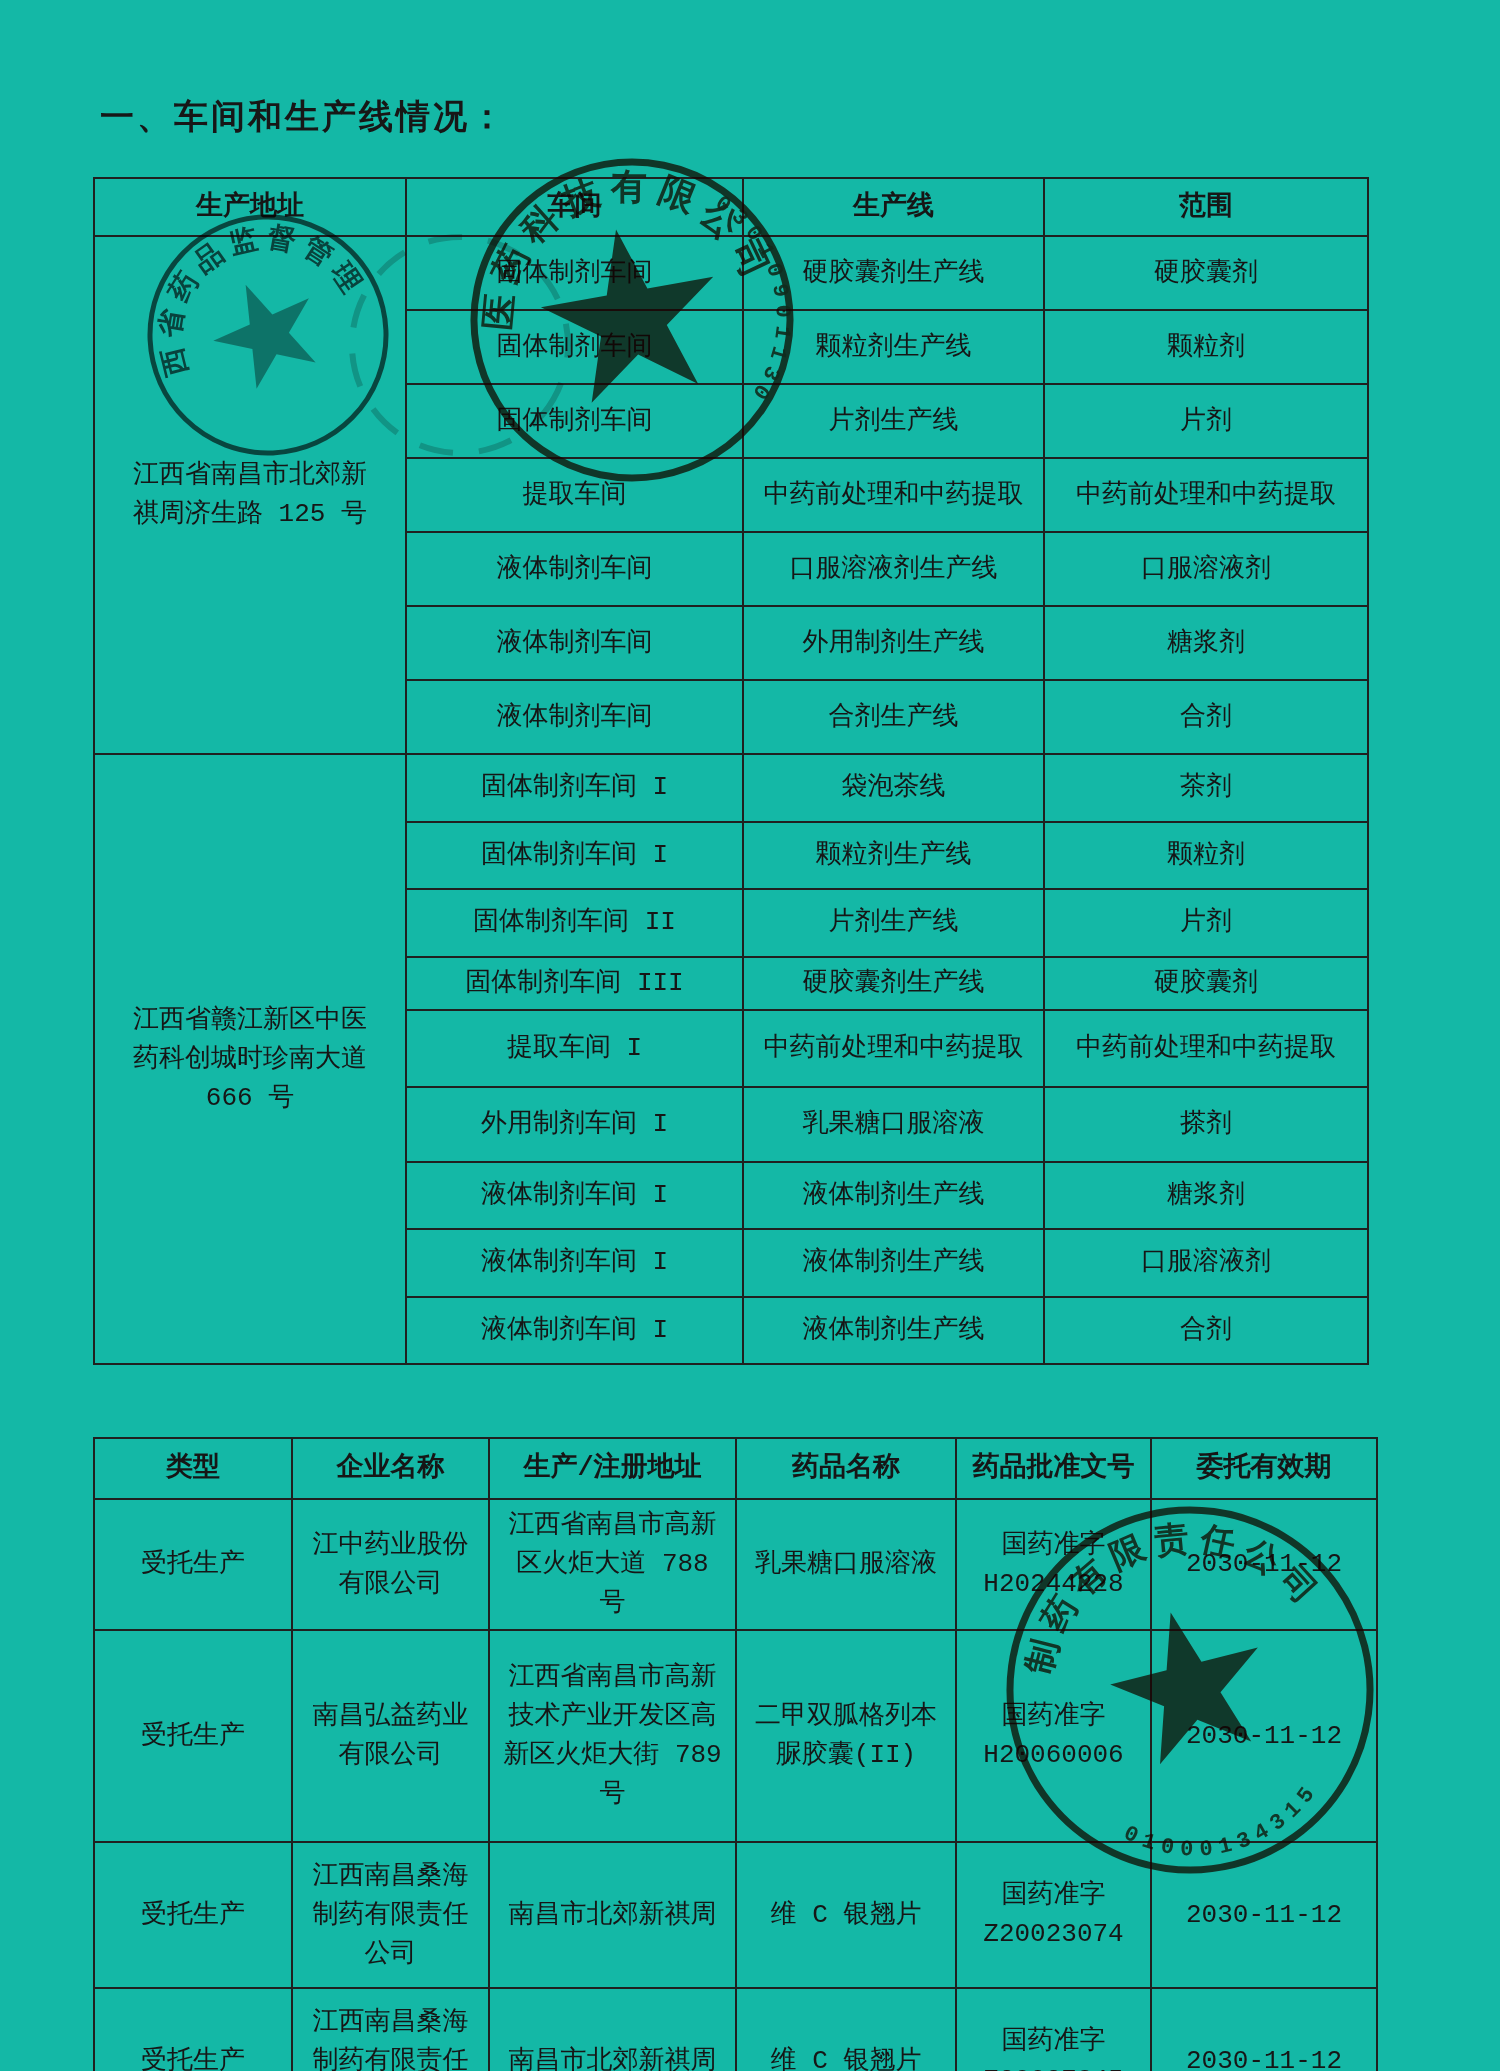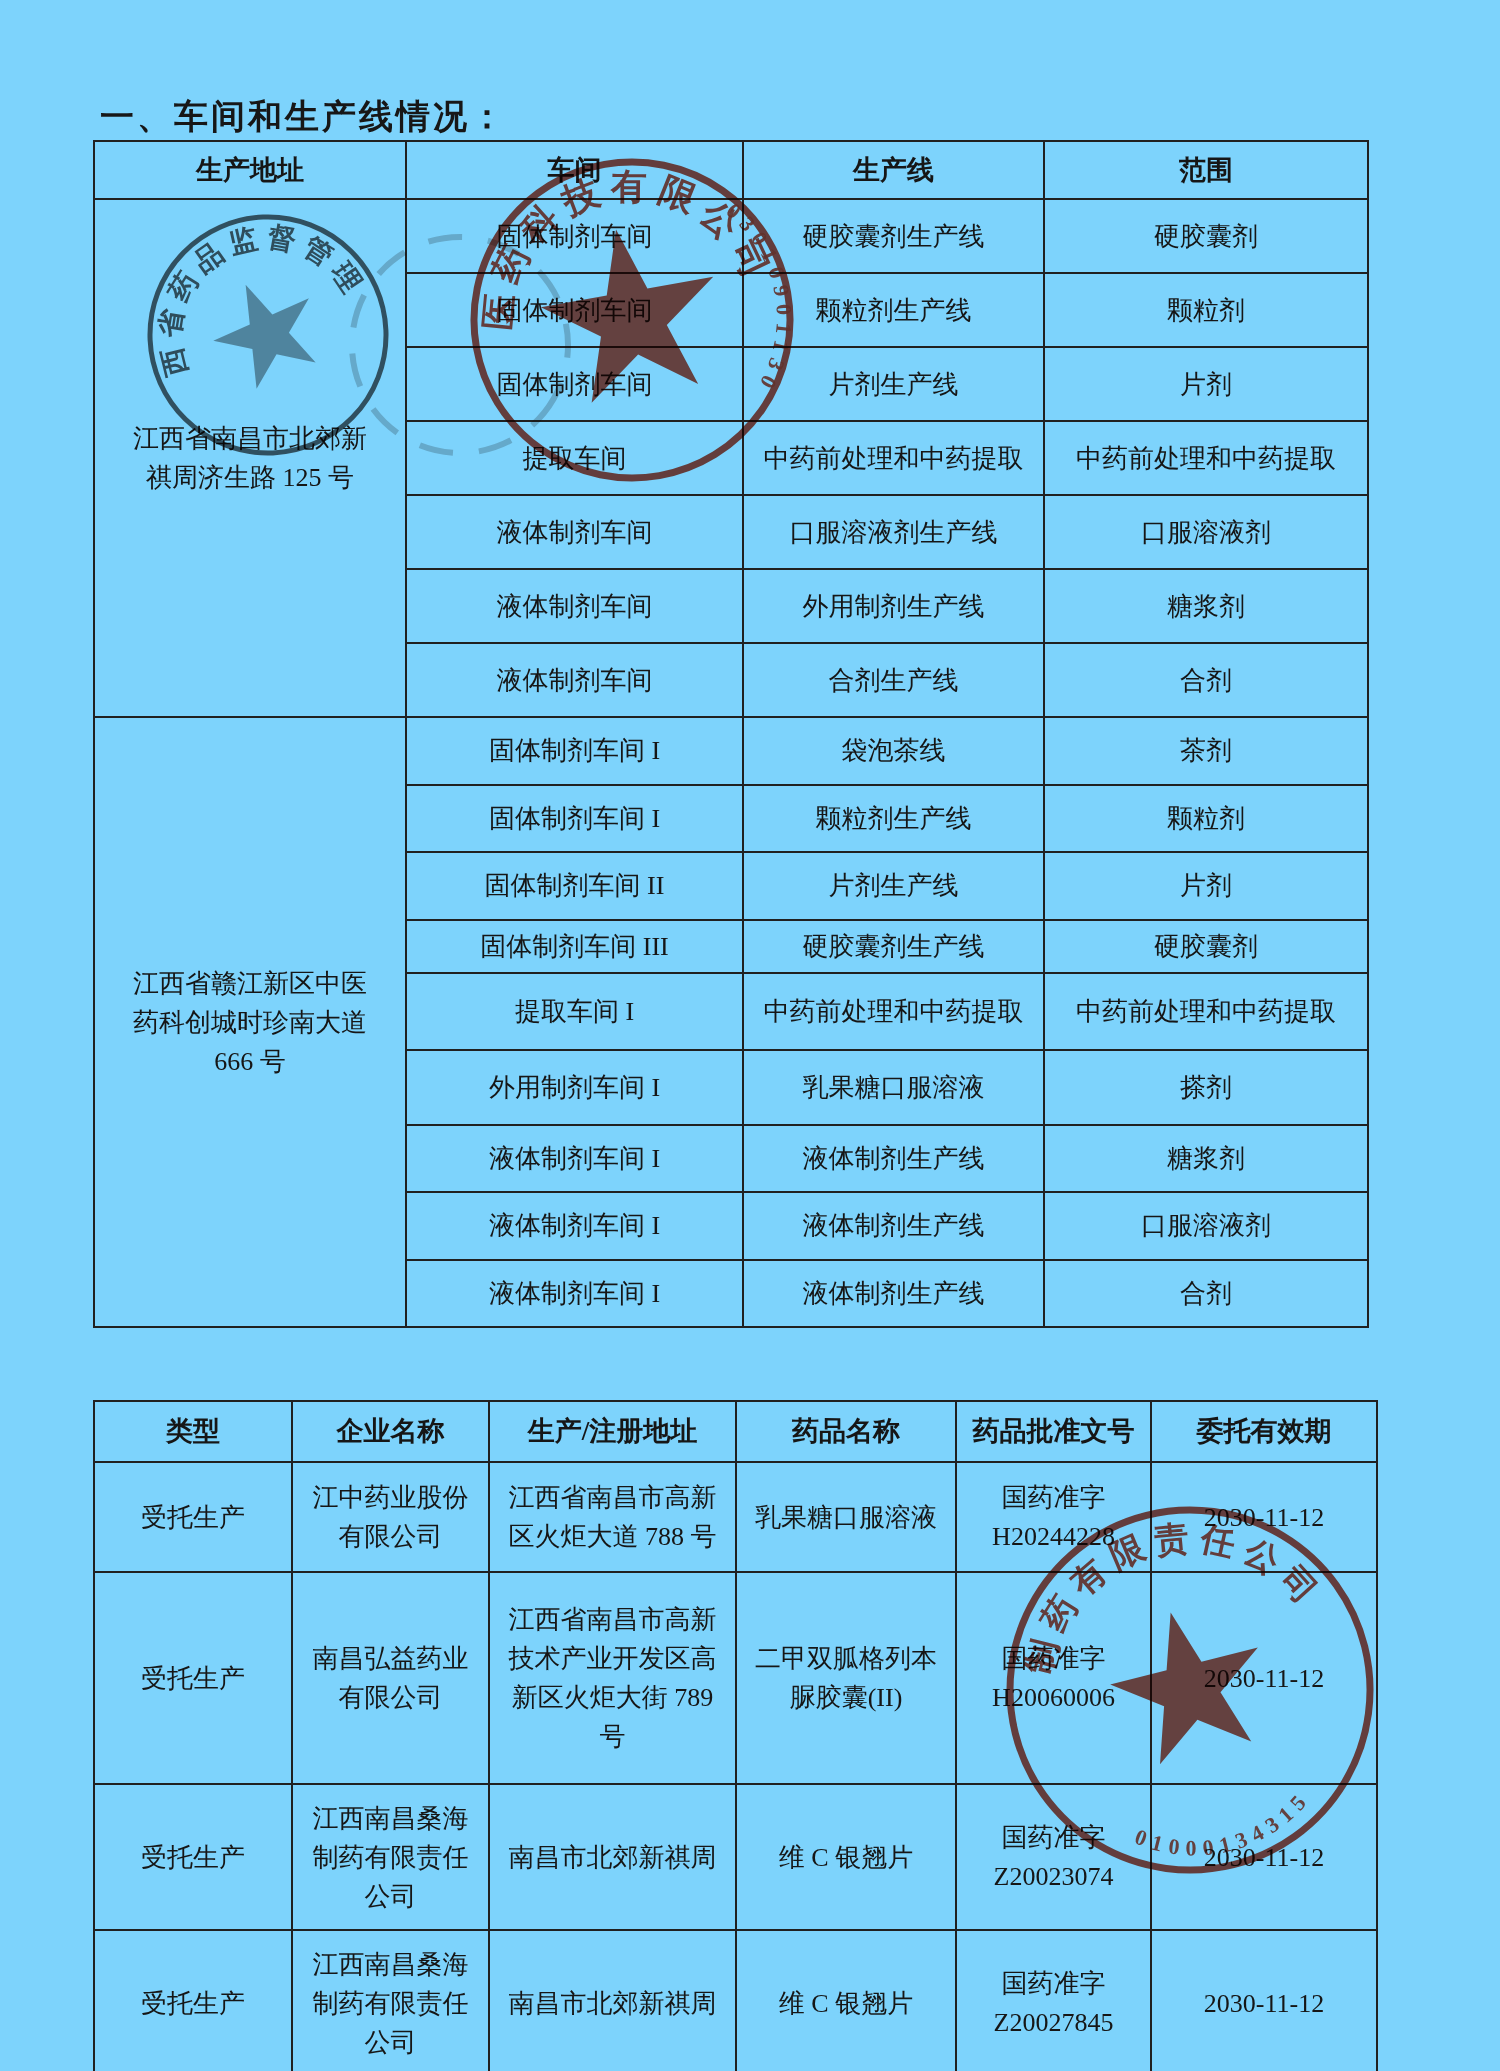--- a/index.html
+++ b/index.html
@@ -1,27 +1,27 @@
 <!DOCTYPE html>
 <html style="--seal-red: #c63b2c; --seal-black: #3a3a3a;"><head>
 <meta charset="utf-8">
 <style>
   html,body{margin:0;padding:0;background:#e8e8e8;}
   .page{
     position:relative;width:1500px;height:2071px;margin:0 auto;
-    background:#7dd3fc;overflow:hidden;
-    font-family:Liberation Serif, serif;color:#1a1a1a;
+    background:#14b8a6;overflow:hidden;
+    font-family:Liberation Mono, monospace;color:#1a1a1a;
   }
   .doc-title{
     position:absolute;left:100px;font-size:34px;font-weight:bold;
     letter-spacing:3px;color:#171717;
   }
   #title-1{top:94px;}
   #title-2{top:1349px;}
-  table{border-collapse:collapse;table-layout:fixed;position:absolute;background:transparent;}
+  table{border-collapse:collapse;table-layout:fixed;position:absolute;background:transparent;margin-top:37px;}
   td,th{
     border:2px solid #202020;text-align:center;vertical-align:middle;
     font-size:26px;line-height:1.5;padding:6px 8px;font-weight:400;color:#161616;
   }
   th{font-size:27px;font-weight:600;height:52px;padding:2px 4px;}
   #table-1{left:93px;top:140px;width:1274px;}
   #table-2{left:93px;top:1400px;width:1283px;}
   #table-2 th{height:55px;}
   .addr div{white-space:nowrap;}
   .approval-cell div{white-space:nowrap;}

